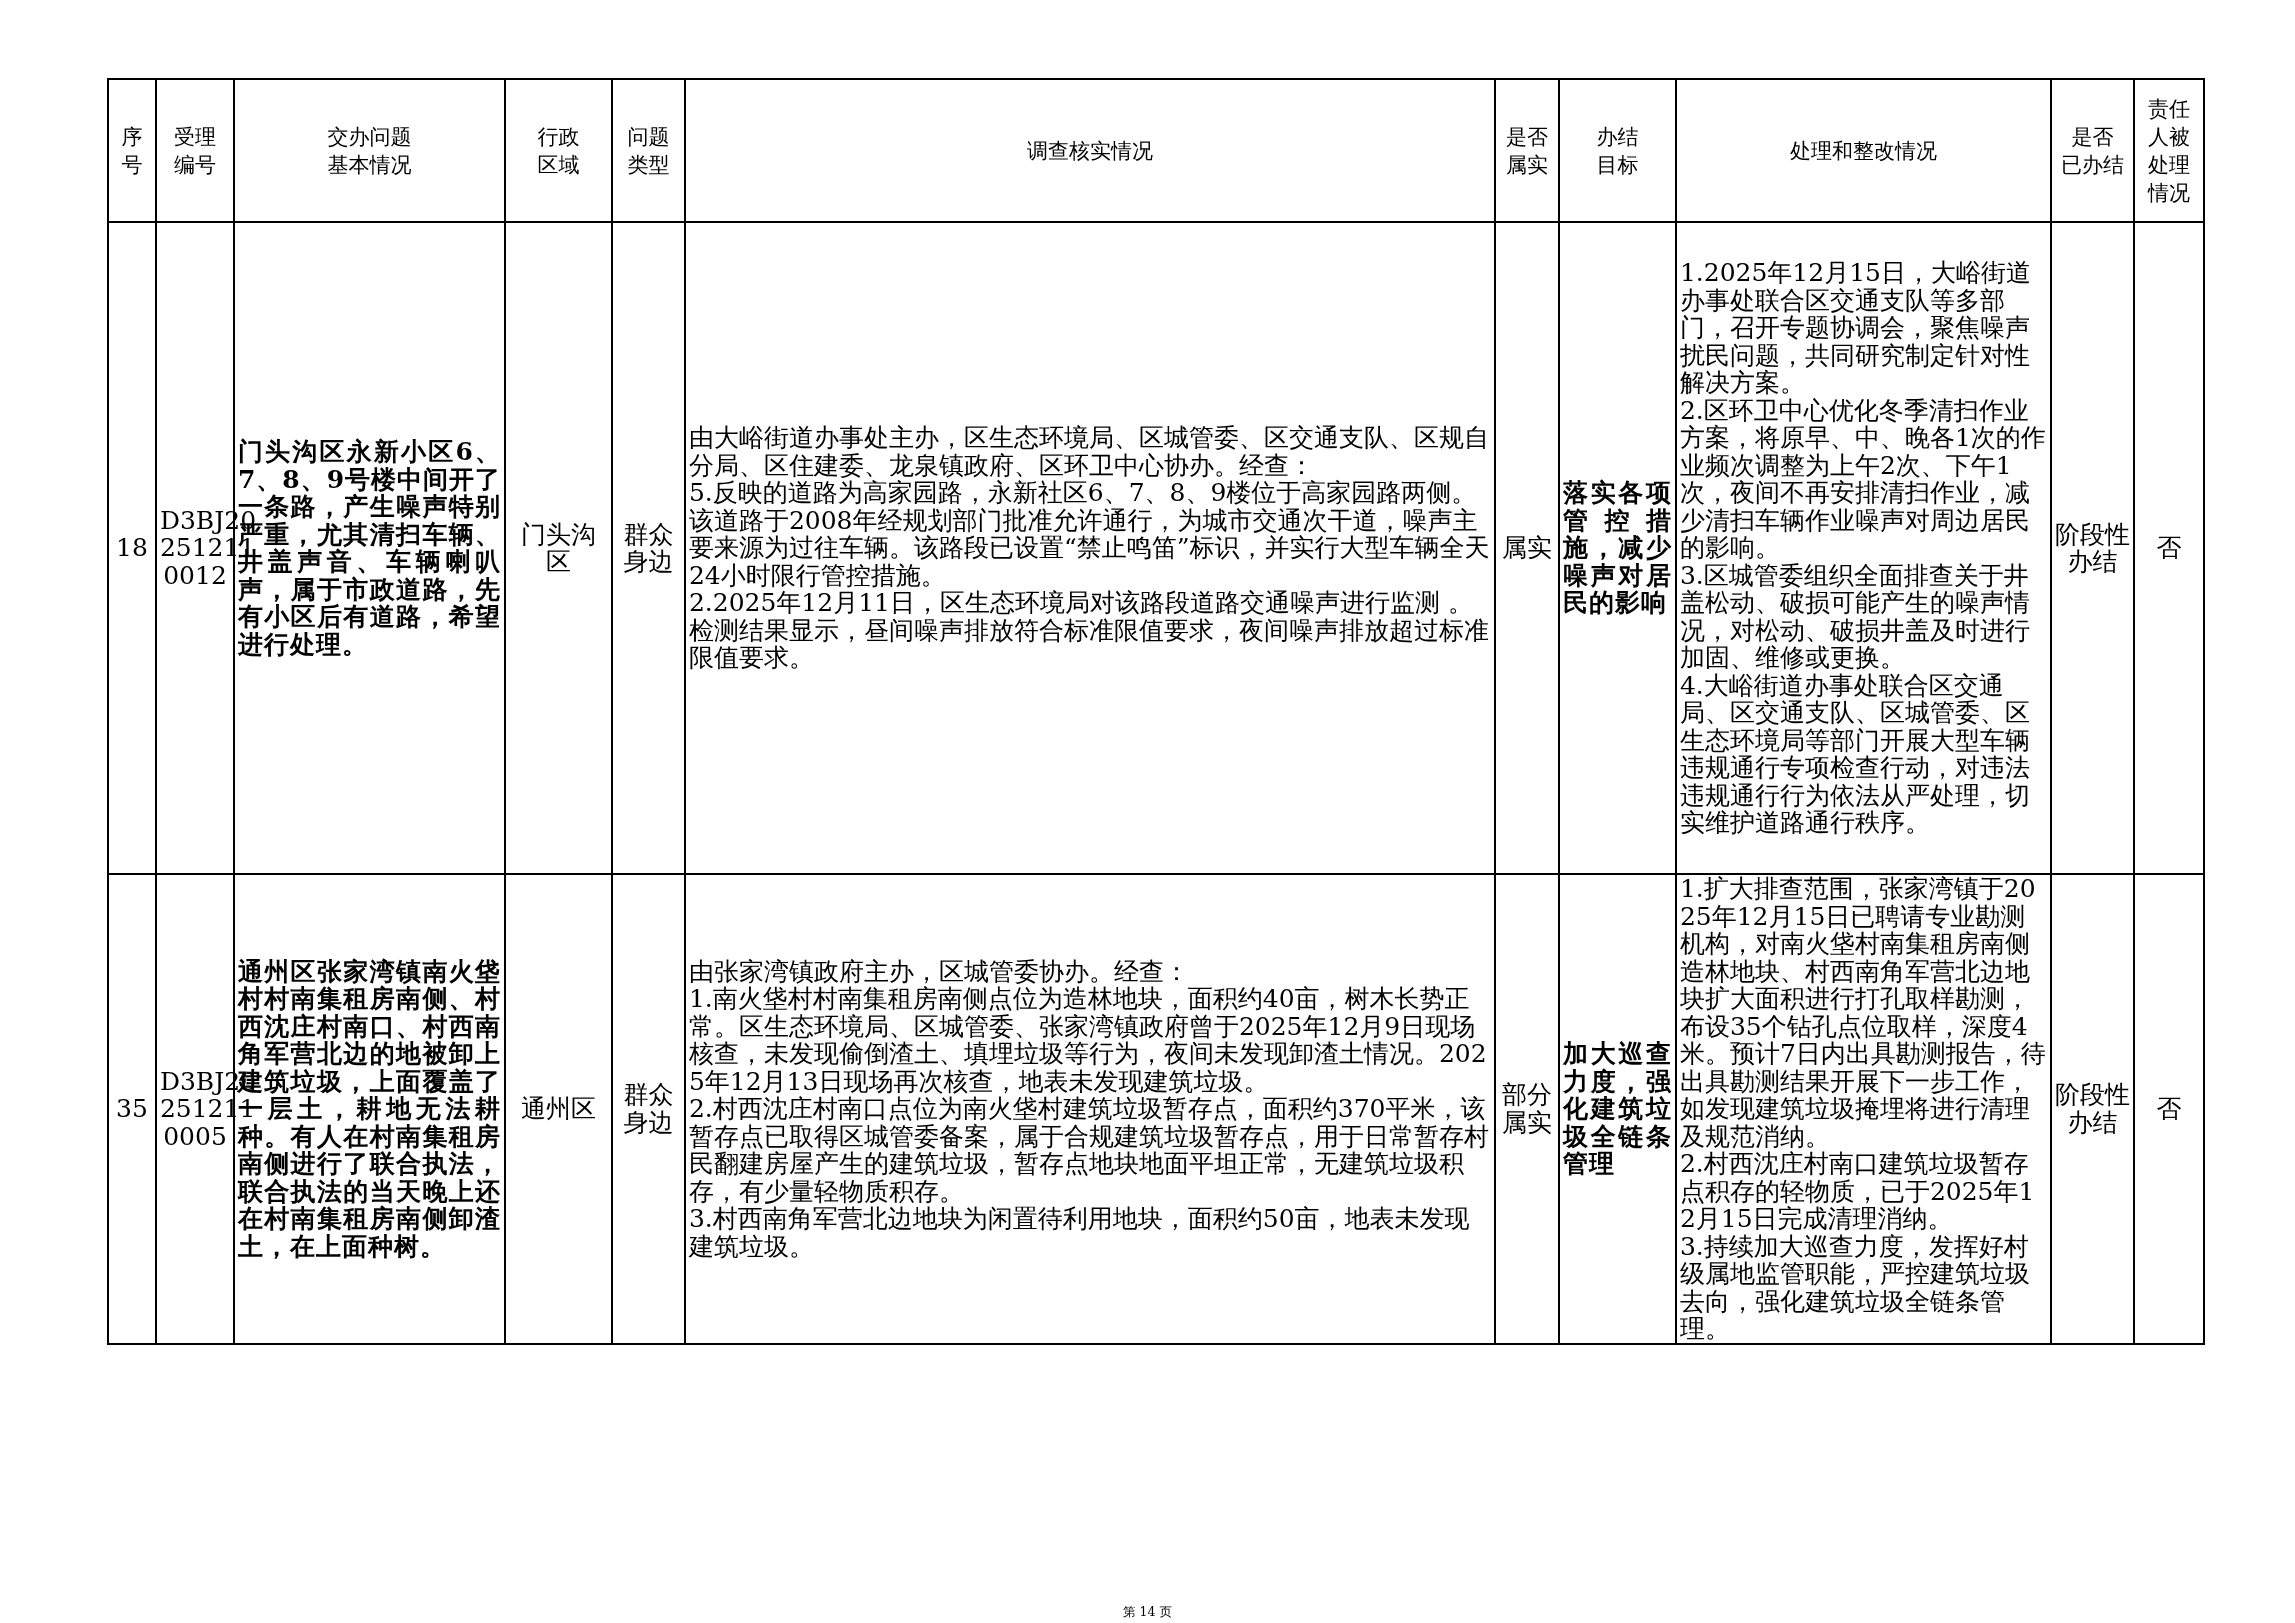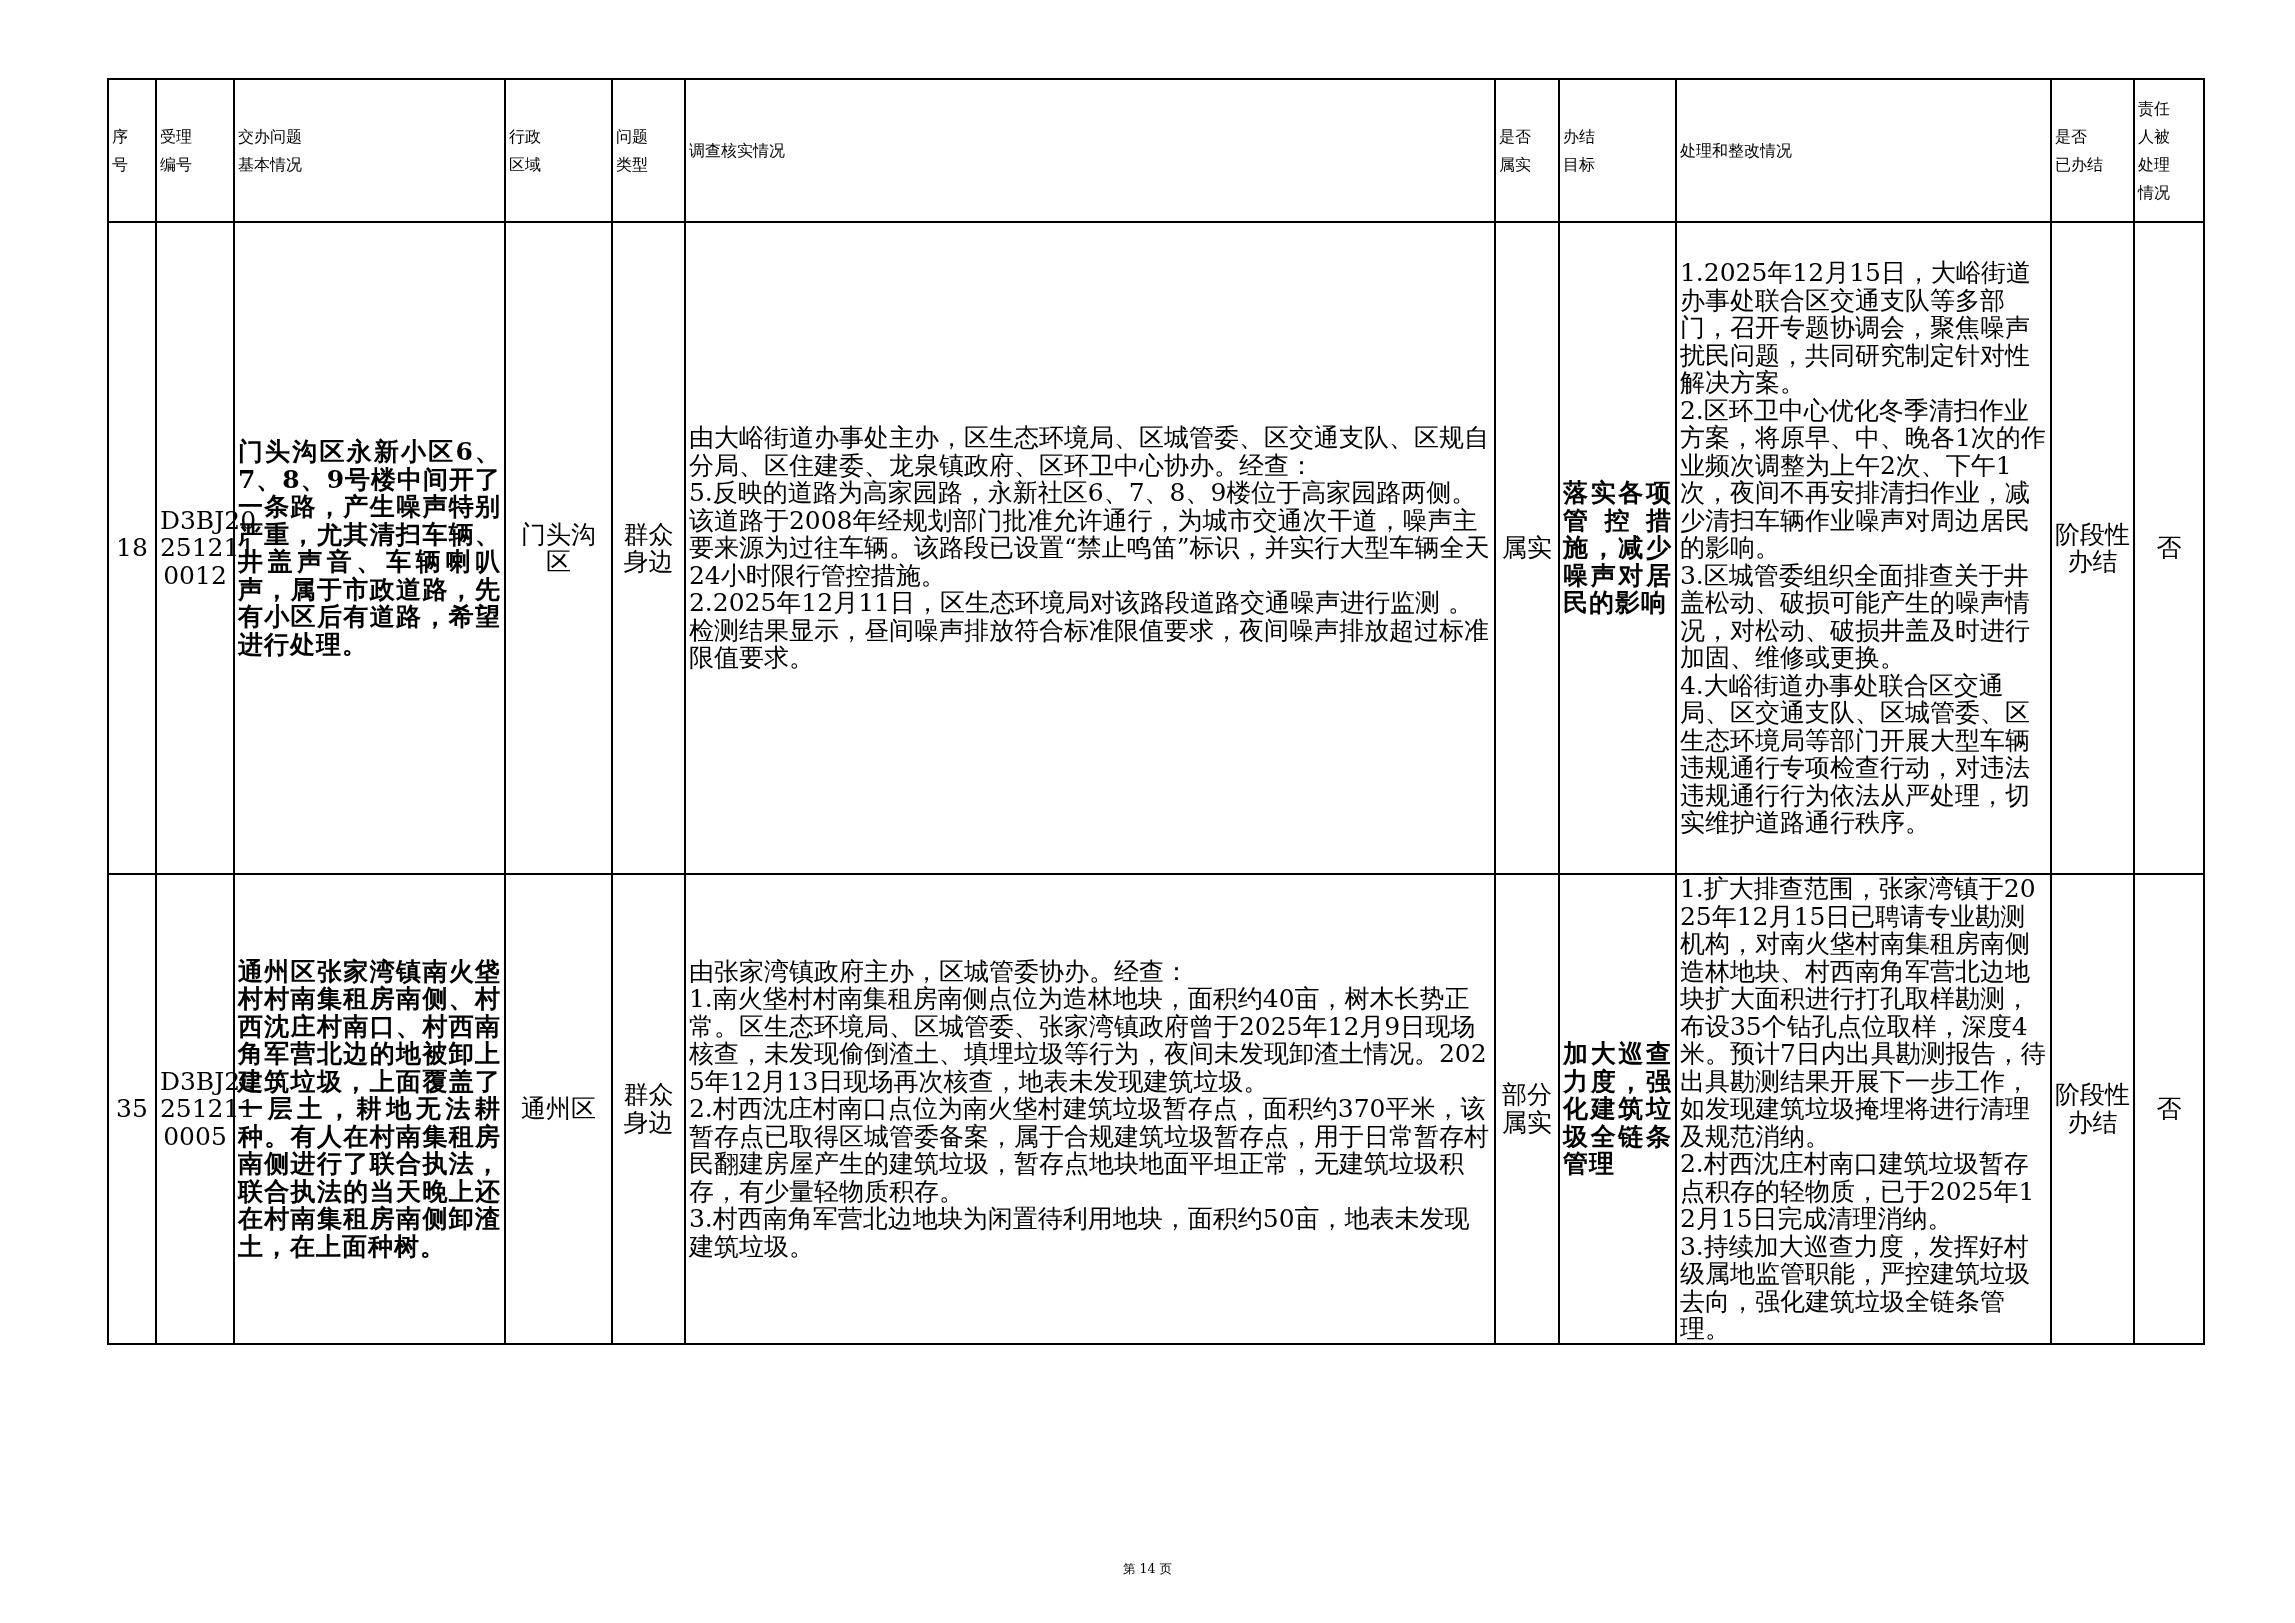--- a/index.html
+++ b/index.html
@@ -2,30 +2,30 @@
 <html style="font-size:7.7px"><head>
 <meta charset="utf-8">
 <style>
   html, body { margin:0; padding:0; background:#ffffff; }
   body { width:2295px; height:1623px; position:relative; overflow:hidden;
          font-family:"DejaVu Serif","Liberation Serif",serif; color:#000; }
   table.sheet { position:absolute; left:107px; top:78px; width:2096px;
          border-collapse:collapse; table-layout:fixed; }
   table.sheet td, table.sheet th { border:2.4px solid #000; padding:0 2.9px; vertical-align:middle; }
   th { font-family:"DejaVu Sans","Liberation Sans",sans-serif; font-weight:normal;
-       font-size:16px; line-height:28px; text-align:left; }
+       font-size:21px; line-height:28px; text-align:center; }
   td { font-size:25px; line-height:27.5px; }
   tr.head { height:143px; }
   tr.r34 { height:652px; }
   tr.r35 { height:453px; }
   .c { text-align:center; }
   .l { text-align:left; word-break:break-all; }
   .j { text-align:justify; text-align-last:left; word-break:break-all; letter-spacing:1px;font-weight:bold; }
   .pre { white-space:pre-line; }
-  .footer { position:absolute; left:0; width:2295px; top:1561px; text-align:center;
+  .footer { position:absolute; left:0; width:2295px; top:1604px; text-align:center;
             font-size:12.5px; font-family:"DejaVu Serif","Liberation Serif",serif; }
 </style>
 </head>
 <body>
 
 <table class="sheet">
   <colgroup>
     <col style="width:48px">
     <col style="width:78px">
     <col style="width:271px">

